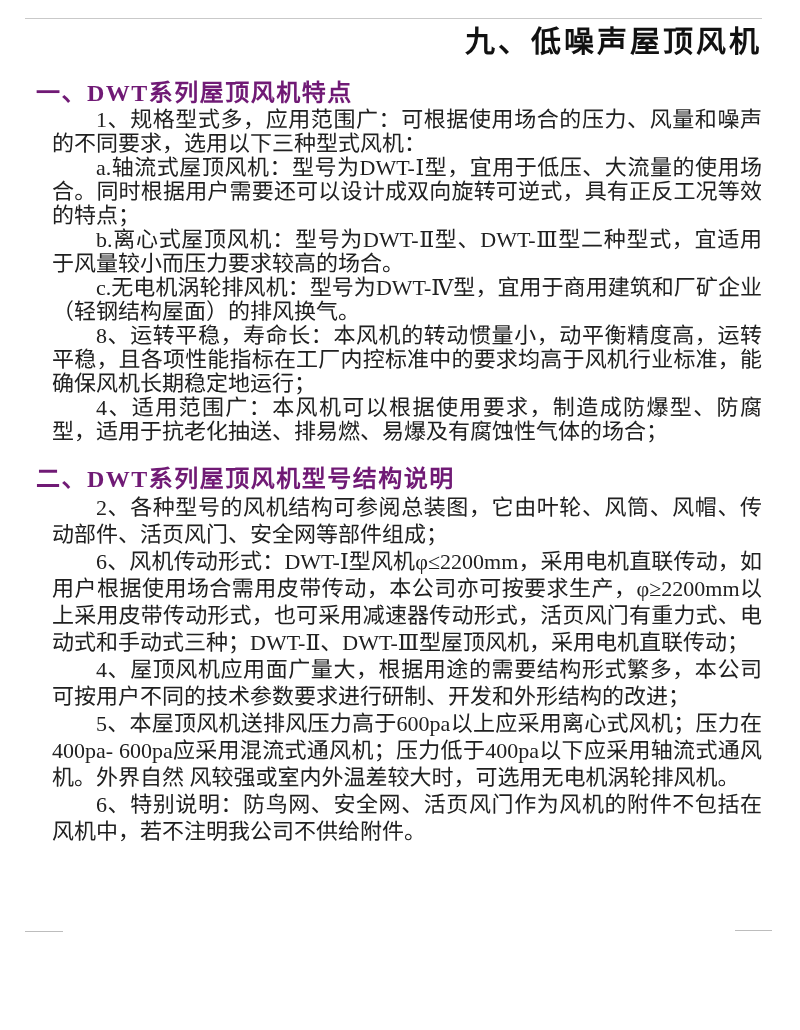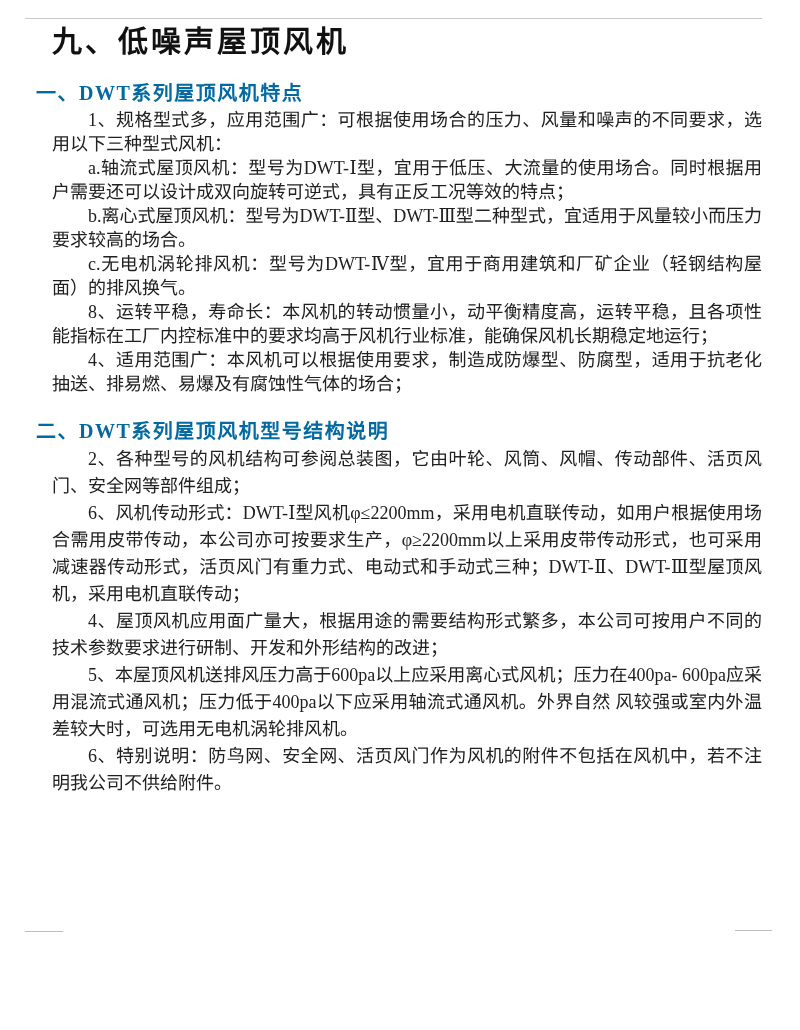--- a/index.html
+++ b/index.html
@@ -32,38 +32,38 @@
   .artifact-right { top: 930px; left: 735px; width: 37px; }
   .page {
     position: relative;
     padding: 0 38px 0 52px;
   }
   .doc-title {
     margin: 24px 0 0 0;
     font-size: 30px;
     line-height: 36px;
     font-weight: bold;
-    text-align: left;
+    text-align: right;
     letter-spacing: 3px;
     color: #111;
   }
   .section-heading {
-    font-size: 20px;
+    font-size: 24px;
     line-height: 26px;
     font-weight: bold;
     letter-spacing: 1.5px;
-    color: #0369a1;
+    color: #701a75;
     margin: 20px 0 2px -16px;
   }
   .section-heading.second {
     margin-top: 22px;
   }
   .body-text p {
     margin: 0;
-    font-size: 18px;
+    font-size: 22px;
     text-indent: 2em;
     text-align: justify;
     word-break: break-all;
     color: #202020;
   }
   .sec1 p { line-height: 24px; }
   .sec2 p { line-height: 27px; }
 </style>
 </head>
 <body>

